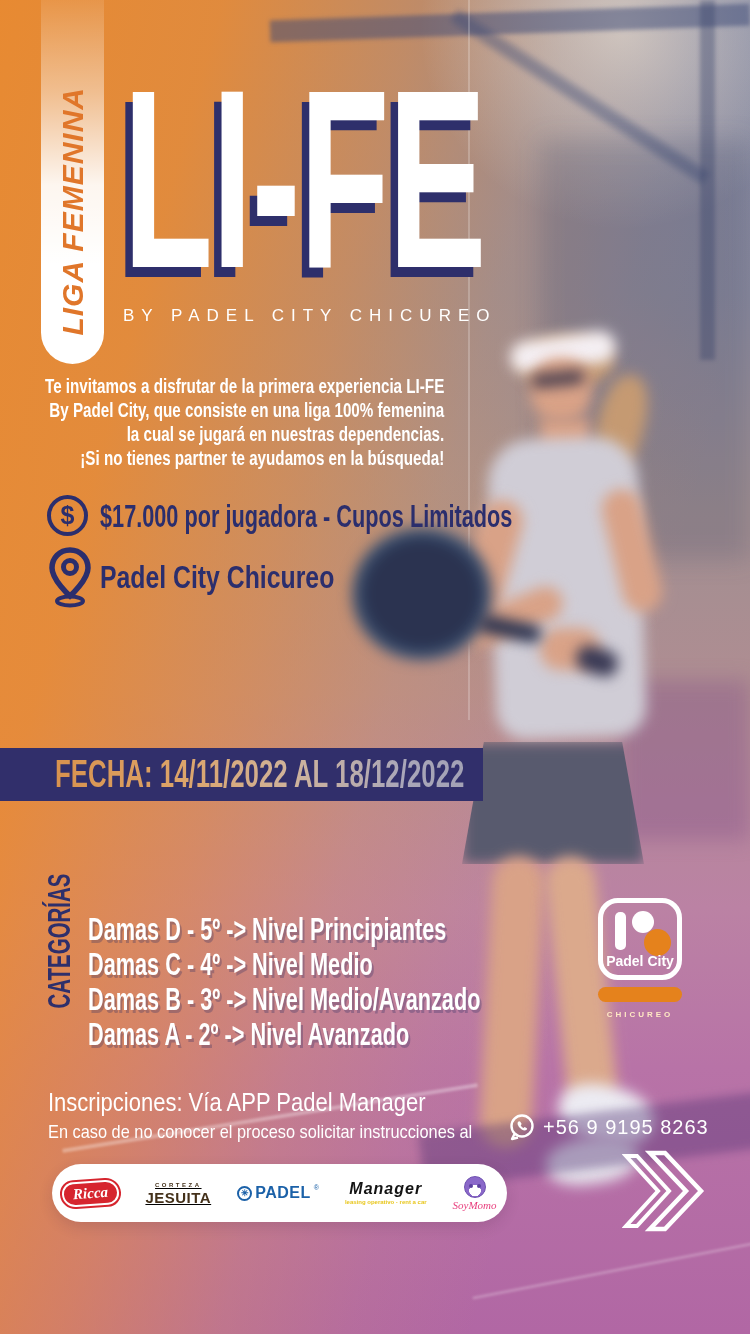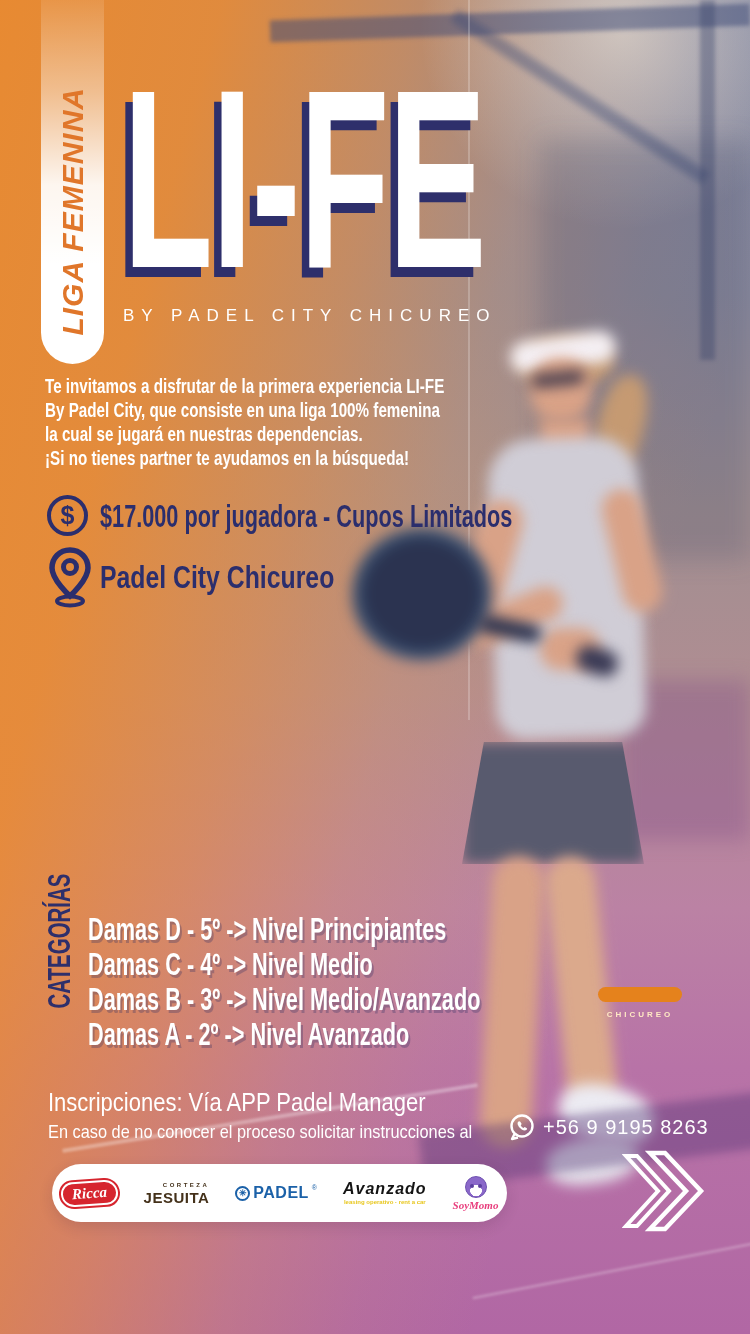--- a/index.html
+++ b/index.html
@@ -22,21 +22,21 @@
   .ribbon-label{ position:absolute; bottom:28px; left:50%; transform:translateX(-50%) rotate(180deg);
     writing-mode:vertical-rl; color:#e0762a; font-size:30px; font-weight:bold; font-style:italic; letter-spacing:1px; white-space:nowrap; }
 
   
   .hero-title{ left:123px; top:52px; font-size:254px; line-height:254px; font-weight:bold; color:#ffffff;
     letter-spacing:-2px; transform:scaleX(.58); transform-origin:left top; white-space:nowrap;
     text-shadow:-13px 10px 0 #2e2f6b; }
   .hero-subtitle{ left:123px; top:306px; color:#ffffff; font-size:17px; font-weight:500; letter-spacing:7px; white-space:nowrap; }
 
   
-  .intro{ left:45px; top:374px; }
+  .intro{ left:45px; top:374px;text-align:right; }
   .intro div{ font-size:20px; font-weight:bold; color:#ffffff; line-height:24px;
     transform:scaleX(.76); transform-origin:left center; white-space:nowrap; }
 
   
   .dollar-badge{ left:47px; top:495px; width:41px; height:41px; border:4px solid #2b2e6d; border-radius:50%;
     display:flex; align-items:center; justify-content:center; color:#2b2e6d; font-size:25px; font-weight:bold; }
   .price-text{ left:100px; top:499px; font-size:31px; font-weight:bold; color:#2b2e6d; transform:scaleX(.70); }
   .pin-icon{ left:48px; top:546px; }
   .location-text{ left:100px; top:560px; font-size:31px; font-weight:bold; color:#2b2e6d; transform:scaleX(.80); }
 
@@ -75,36 +75,36 @@
   .wa-icon{ left:507px; top:1112px; }
   .phone-text{ left:543px; top:1116px; color:#ffffff; font-size:20px; font-weight:400; letter-spacing:1px; white-space:nowrap; }
 
   
   .sponsor-bar{ left:52px; top:1164px; width:455px; height:58px; background:#ffffff; border-radius:29px;
     display:flex; align-items:center; justify-content:center; gap:26px; padding:0 34px;
     box-shadow:0 5px 14px rgba(60,30,60,.15); }
   .sp-ricca{ background:#d6252e; color:#fff; font-family:"Liberation Serif", serif; font-style:italic; font-weight:bold;
     font-size:15px; padding:2px 9px; border-radius:12px 14px 12px 14px; border:2px solid #ffffff;
     box-shadow:0 0 0 2px #d6252e; transform:rotate(-4deg); white-space:nowrap; }
-  .sp-corteza{ display:flex; flex-direction:column; align-items:flex-end; line-height:1; }
+  .sp-corteza{ display:flex; flex-direction:column; align-items:center; line-height:1;text-decoration:underline; }
   .sp-corteza .top{ font-size:6px; letter-spacing:2.5px; color:#44311a; font-weight:bold; margin-bottom:2px; }
   .sp-corteza .name{ font-size:15px; font-weight:bold; color:#44311a; letter-spacing:.5px; }
   .sp-takeya{ display:flex; align-items:center; gap:3px; color:#1b61a8; }
   .sp-takeya .tk-icon{ width:15px; height:15px; border:2px solid #1b61a8; border-radius:50%;
     display:flex; align-items:center; justify-content:center; font-size:9px; font-weight:bold; }
   .sp-takeya .name{ font-size:16px; font-weight:bold; letter-spacing:.5px; }
   .sp-takeya .reg{ font-size:7px; align-self:flex-start; }
   .sp-ocarrol{ display:flex; flex-direction:column; align-items:center; line-height:1; }
   .sp-ocarrol .name{ font-size:16px; font-weight:bold; font-style:italic; color:#141414; letter-spacing:1px; }
   .sp-ocarrol .tag{ font-size:6px; font-weight:bold; color:#e8c71e; margin-top:2px; white-space:nowrap; }
   .sp-momo{ display:flex; flex-direction:column; align-items:center; line-height:1; }
   .sp-momo .face{ width:22px; height:22px; border-radius:50%; background:radial-gradient(circle at 50% 68%, #ffffff 0 34%, #8a68c9 35%); border:1px solid #6d4fb0; margin-bottom:2px; position:relative; }
   .sp-momo .face:before, .sp-momo .face:after{ content:""; position:absolute; top:7px; width:4px; height:4px; border-radius:50%; background:#5a3f9e; }
   .sp-momo .face:before{ left:4px; } .sp-momo .face:after{ right:4px; }
-  .sp-momo .name{ font-family:"Liberation Serif", serif; font-style:italic; font-weight:bold; font-size:11px; color:#e83e7d; }
+  .sp-momo .name{ font-family:"Liberation Serif", serif; font-style:italic; font-weight:normal; font-size:11px; color:#e83e7d; }
 
   svg{ display:block; }
 </style>
 </head>
 <body>
 
 <div class="poster">
 
   <div>
     <div class="abs" style="left:270px;top:12px;width:480px;height:22px;background:rgba(58,72,118,.5);transform:rotate(-2deg);filter:blur(2px);"></div>
@@ -160,31 +160,40 @@
 
   <div class="abs pin-icon">
     <svg width="44" height="62" viewBox="0 0 44 62">
       <path d="M22 4 C32.5 4 40 12 40 22 C40 34 22 50 22 50 C22 50 4 34 4 22 C4 12 11.5 4 22 4 Z" fill="none" stroke="#2b2e6d" stroke-width="5.5"></path>
       <circle cx="22" cy="21" r="6.5" fill="none" stroke="#2b2e6d" stroke-width="5"></circle>
       <ellipse cx="22" cy="55" rx="13" ry="4.5" fill="none" stroke="#2b2e6d" stroke-width="4"></ellipse>
     </svg>
   </div>
   <div class="abs location-text cond">Padel City Chicureo</div>
 
+  <div class="abs date-bar">
+    <div class="date-text">FECHA: 14/11/2022 AL 18/12/2022</div>
+  </div>
 
   <div class="abs cat-title-wrap">
     <span>CATEGORÍAS</span>
   </div>
   <div class="abs cat-list">
     <div>Damas D - 5º -&gt; Nivel Principiantes</div>
     <div>Damas C - 4º -&gt; Nivel Medio</div>
     <div>Damas B - 3º -&gt; Nivel Medio/Avanzado</div>
     <div>Damas A - 2º -&gt; Nivel Avanzado</div>
   </div>
 
+  <div class="abs club-box">
+    <div class="club-bar"></div>
+    <div class="club-dot-white"></div>
+    <div class="club-dot-orange"></div>
+    <div class="club-name">Padel City</div>
+  </div>
   <div class="abs club-pill">
     <span>CHICUREO</span>
   </div>
 
   <div class="abs insc-title cond">Inscripciones: Vía APP Padel Manager</div>
   <div class="abs insc-note cond">En caso de no conocer el proceso solicitar instrucciones al</div>
   <div class="abs wa-icon">
     <svg width="30" height="30" viewBox="0 0 30 30">
       <circle cx="15" cy="14" r="10.5" fill="none" stroke="#ffffff" stroke-width="2.4"></circle>
       <path d="M7.5 22 L5 27 L11 25.5" fill="none" stroke="#ffffff" stroke-width="2.4" stroke-linejoin="round"></path>
@@ -198,21 +207,21 @@
     <span class="sp-corteza">
       <span class="top">CORTEZA</span>
       <span class="name">JESUITA</span>
     </span>
     <span class="sp-takeya">
       <span class="tk-icon">✳</span>
       <span class="name">PADEL</span>
       <span class="reg">®</span>
     </span>
     <span class="sp-ocarrol">
-      <span class="name">Avanzado</span>
+      <span class="name">Manager</span>
       <span class="tag">leasing operativo · rent a car</span>
     </span>
     <span class="sp-momo">
       <span class="face"></span>
       <span class="name">SoyMomo</span>
     </span>
   </div>
 
   <div class="abs" style="left:622px;top:1150px;">
     <svg width="96" height="84" viewBox="0 0 96 84">

